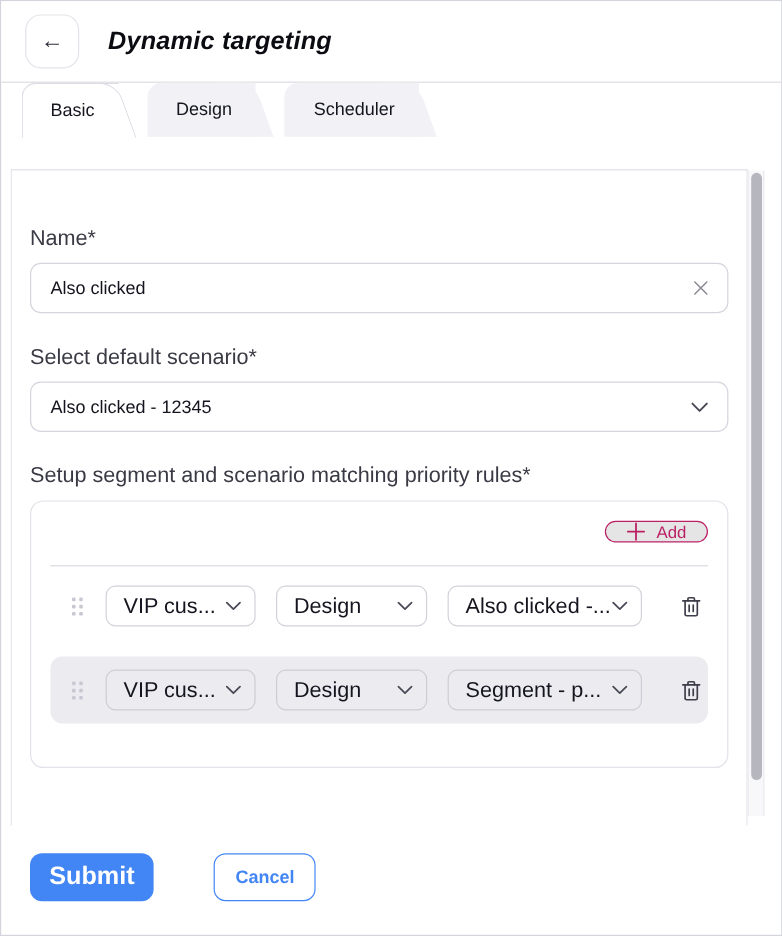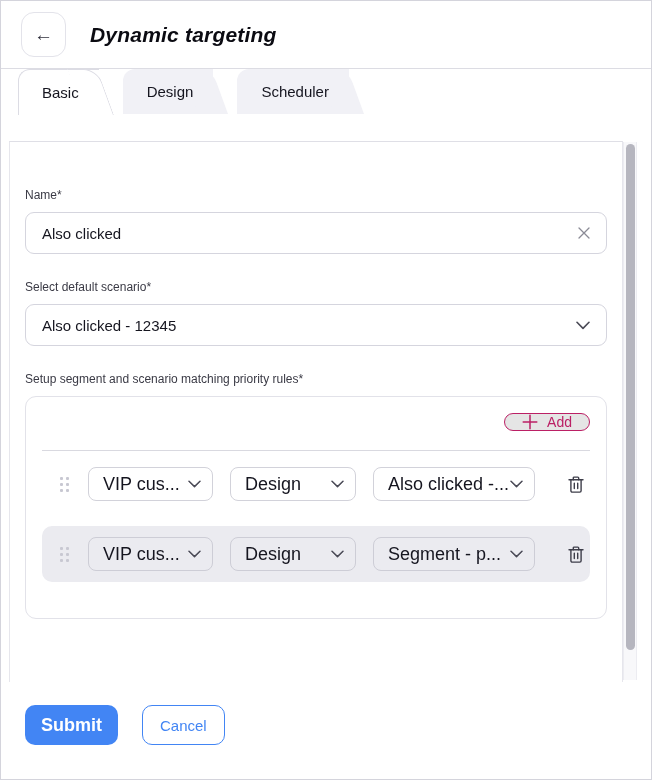--- a/index.html
+++ b/index.html
@@ -59,21 +59,21 @@
     background:#fff;
     border-top:1px solid #dcdce4; border-right:1px solid #dcdce4;
   }
 
   
   .panel {
     position:relative; margin:0 28px 0 8px; margin-top:-1px;
     border-top:1px solid #dfdfe6; border-left:1px solid #e6e6ec; border-right:1px solid #e6e6ec;
     background:#fff; min-height:541px; padding:46px 15px 22px 15px; z-index:1;
   }
-  .field-label { font-size:12px; color:#3a3a45; margin-bottom:10px; }
+  .field-label { font-size:18px; color:#3a3a45; margin-bottom:10px; }
   .field { margin-bottom:26px; }
 
   .text-input-wrap { position:relative;border-radius:20px; }
   .text-input {
     width:100%; height:42px; border:1px solid #d5d5de; border-radius:9px;
     padding:0 44px 0 16px; font-size:15px; color:#15151f; background:#fff;
     font-family:"Liberation Sans", sans-serif; outline:none;
   }
   .clear-btn {
     position:absolute; right:14px; top:50%; transform:translateY(-50%);
@@ -135,27 +135,27 @@
   }
   .scroll-thumb {
     position:absolute; top:2px; left:2px; width:9px; height:506px;
     background:#b6b6bf; border-radius:5px; cursor:pointer;
   }
 
   
   .footer { display:flex; align-items:center; padding:23px 0 0 24px; gap:24px; }
   .submit-btn {
     height:40px; padding:0 16px; min-width:65px; border:none; border-radius:10px;
-    background:#4285f4; color:#fff; font-size:18px; font-weight:bold;
+    background:#4285f4; color:#fff; font-size:21px; font-weight:bold;
     font-family:"Liberation Sans", sans-serif; cursor:pointer;
   }
   .cancel-btn {
     height:40px; padding:0 17px; min-width:73px; border:1px solid #4285f4; border-radius:10px;
-    background:#fff; color:#4285f4; font-size:15px; font-weight:normal;
-    font-family:"Liberation Sans", sans-serif; cursor:pointer;
+    background:#fff; color:#4285f4; font-size:15px; font-weight:bold;
+    font-family:"Liberation Sans", sans-serif; cursor:pointer;margin-left:26px;
   }
   svg { display:block; }
 </style>
 </head>
 <body>
 
 <div class="window">
 
   <div class="header">
     <button class="back-btn">

